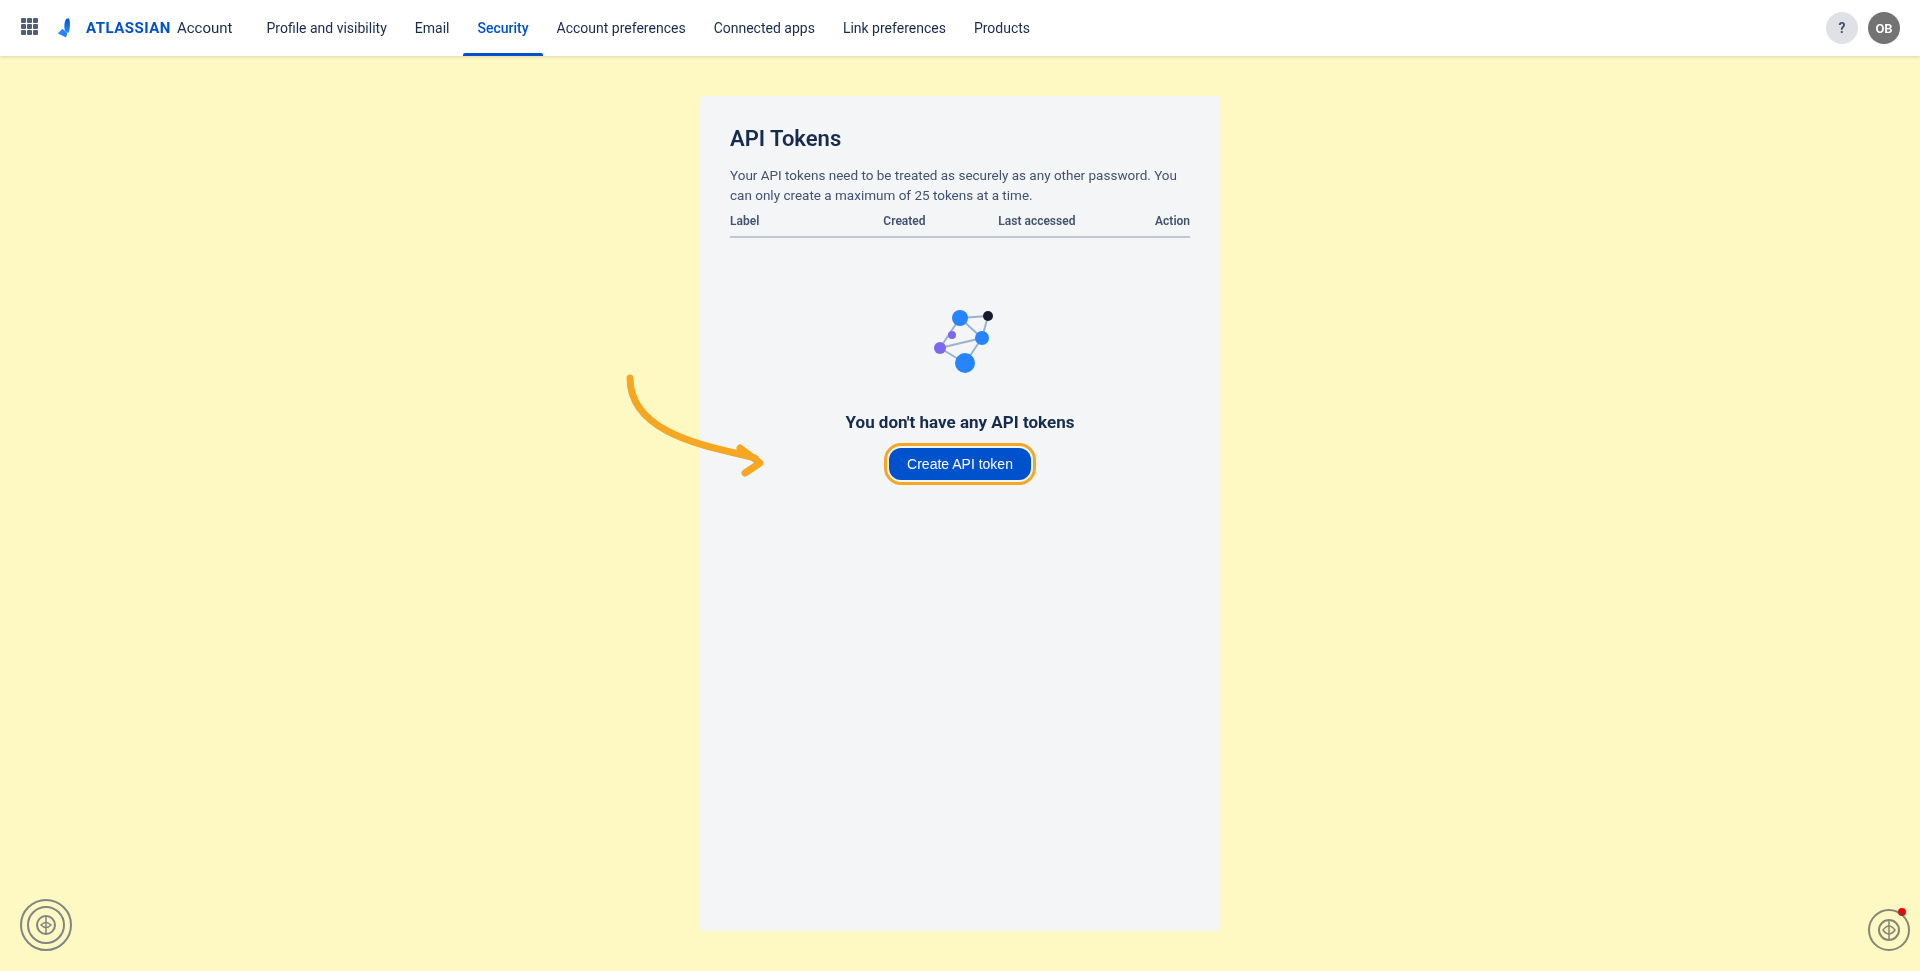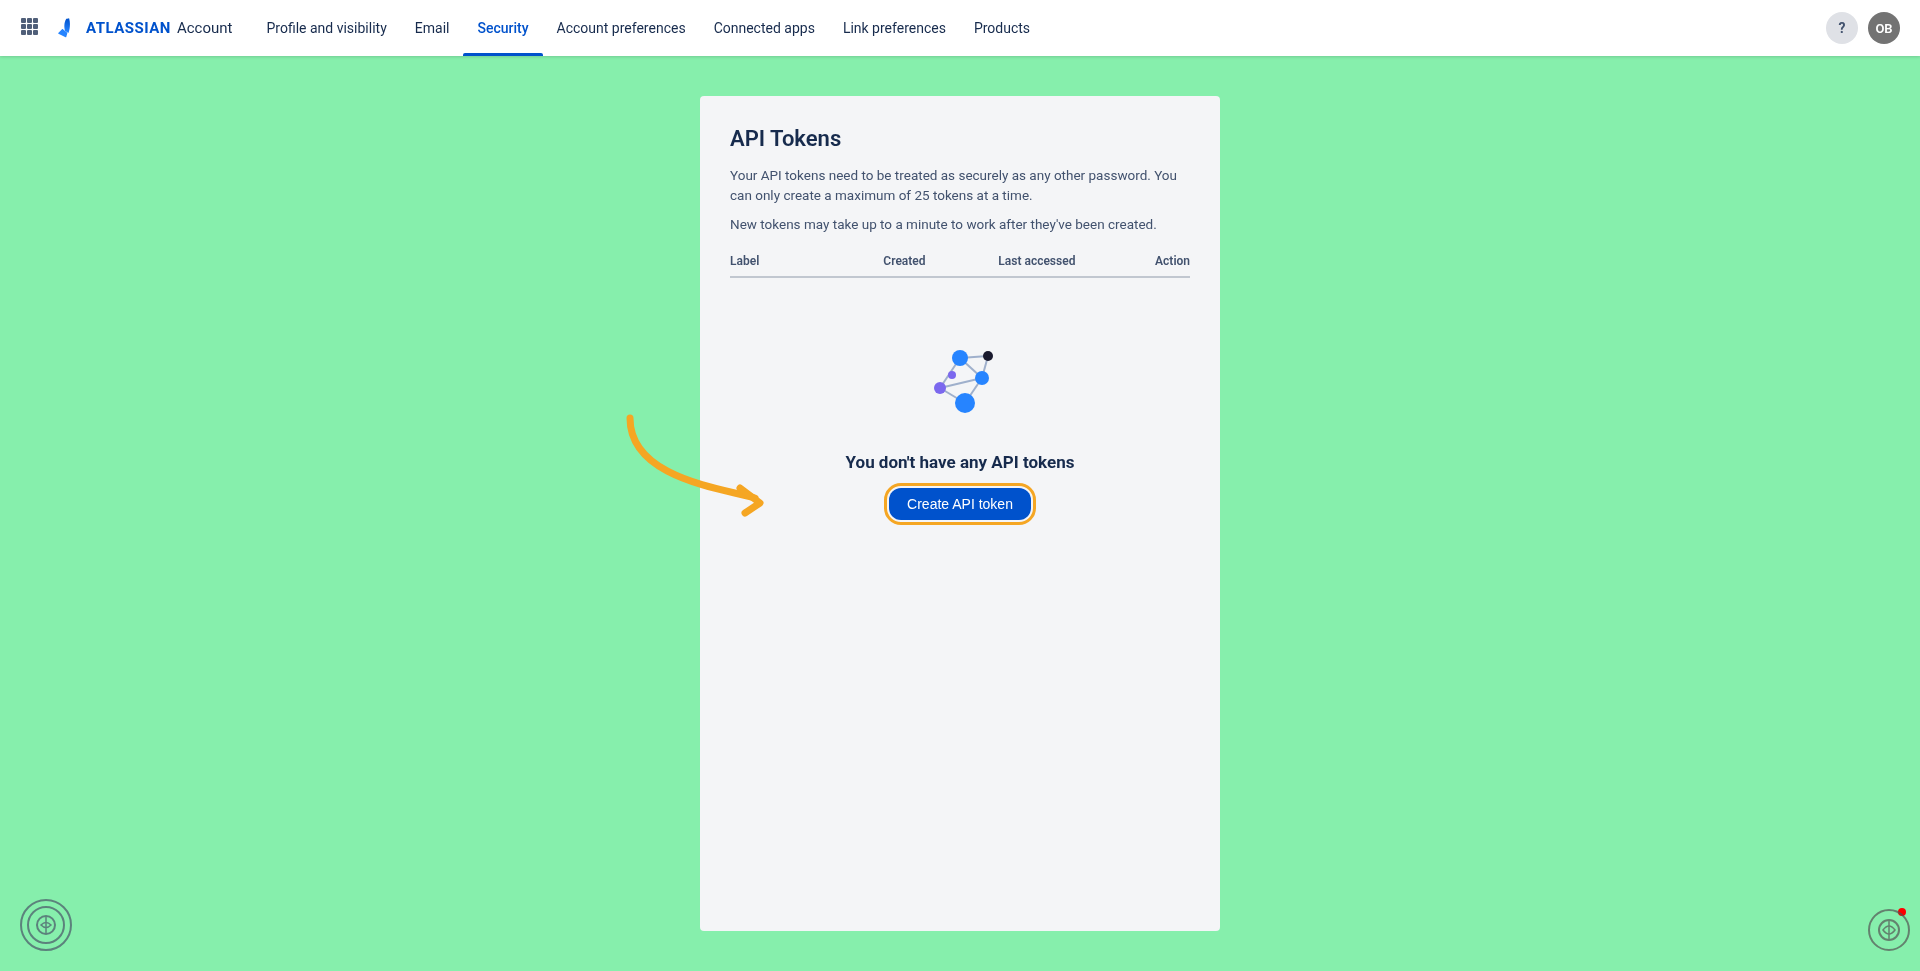--- a/index.html
+++ b/index.html
@@ -119,21 +119,21 @@
       color: #ffffff;
       font-size: 13px;
       font-weight: 600;
     }
 
     
     .main-content {
       padding: 40px 0;
       display: flex;
       justify-content: center;
-      background-color: #86efac;
+      background-color: #fef9c3;
       min-height: calc(971px - 56px);
     }
     .content-panel {
       background-color: #f4f5f7;
       border-radius: 4px;
       width: 520px;
       padding: 30px 30px 30px 30px;
       position: relative;
       min-height: 400px;
     }
@@ -325,21 +325,20 @@
   <div class="topnav-right">
     <div class="help-icon-btn">?</div>
     <div class="avatar-btn">OB</div>
   </div>
 </nav>
 
 <main class="main-content">
   <div class="content-panel">
     <h1 class="section-title">API Tokens</h1>
     <p class="section-desc">Your API tokens need to be treated as securely as any other password. You can only create a maximum of 25 tokens at a time.</p>
-    <p class="section-note">New tokens may take up to a minute to work after they've been created.</p>
 
     <div class="table-header">
       <span class="th-label">Label</span>
       <span class="th-created">Created</span>
       <span class="th-last-accessed">Last accessed</span>
       <span class="th-action">Action</span>
     </div>
 
     <div class="empty-state">
 

